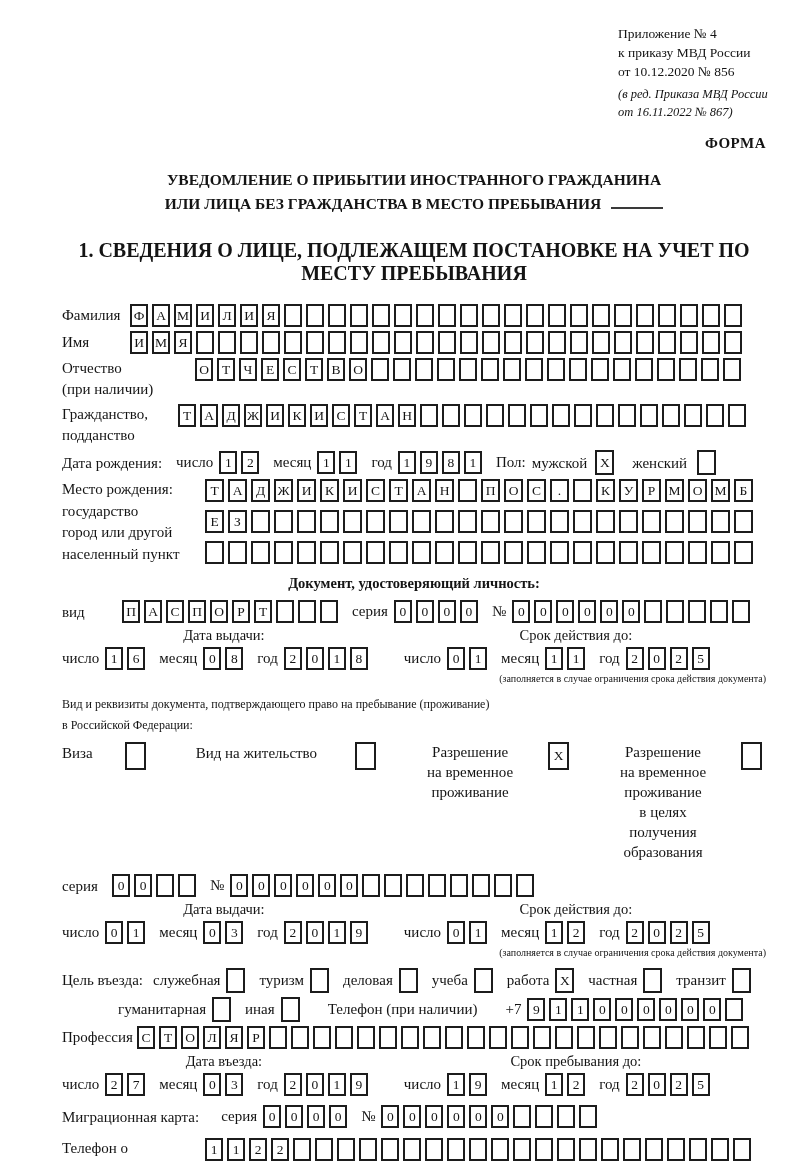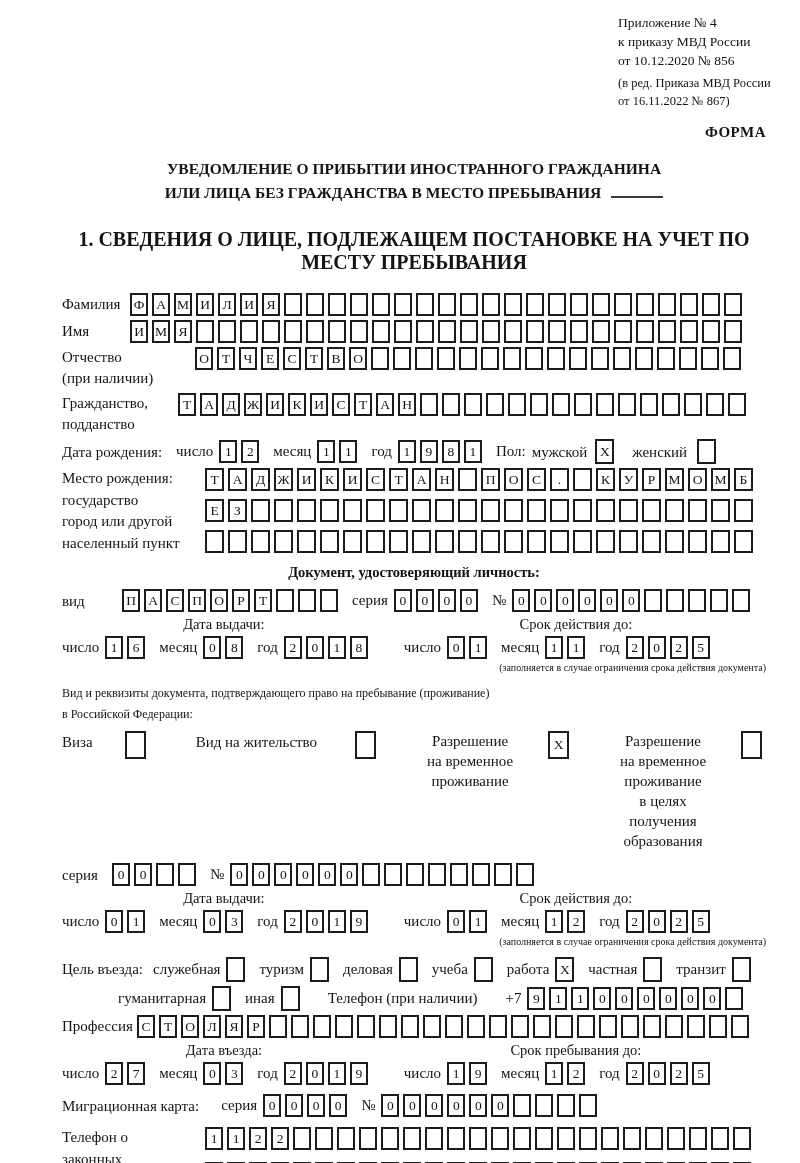--- a/index.html
+++ b/index.html
@@ -1,20 +1,20 @@
 <!DOCTYPE html>
 <html><head>
 <meta charset="utf-8">
 <style>
   html,body{margin:0;padding:0;background:#ffffff;}
   body{width:800px;height:1163px;overflow:hidden;font-family:"Liberation Serif",serif;color:#141414;}
-  .page{box-sizing:border-box;width:800px;height:1163px;padding:13px 34px 0 62px;}
+  .page{box-sizing:border-box;width:800px;height:1163px;padding:24px 34px 0 62px;}
 
   .apx{margin-left:556px;font-size:13.5px;line-height:1.42;white-space:nowrap;}
-  .apx-small{margin-top:5px;font-size:12.5px;line-height:1.42;}
+  .apx-small{margin-top:5px;font-size:12.5px;line-height:1.42;font-style:italic;}
   .forma{margin-top:13px;text-align:right;font-weight:bold;font-size:15px;letter-spacing:.5px;}
 
   .title{margin-top:16px;text-align:center;font-weight:bold;font-size:15.5px;line-height:1.55;}
   .blank{display:inline-block;width:52px;border-bottom:2.5px solid #3a3a3a;margin-left:10px;vertical-align:baseline;height:12px;}
 
   .sect{margin-top:23px;margin-bottom:19px;text-align:center;font-weight:bold;font-size:20px;}
 
   .row{display:flex;align-items:flex-start;margin-bottom:4px;}
   .lbl{font-size:15px;line-height:22px;flex-shrink:0;}
   .w68{width:68px;} .w75{width:75px;} .w116{width:116px;} .w133{width:133px;} .w143{width:143px;}

